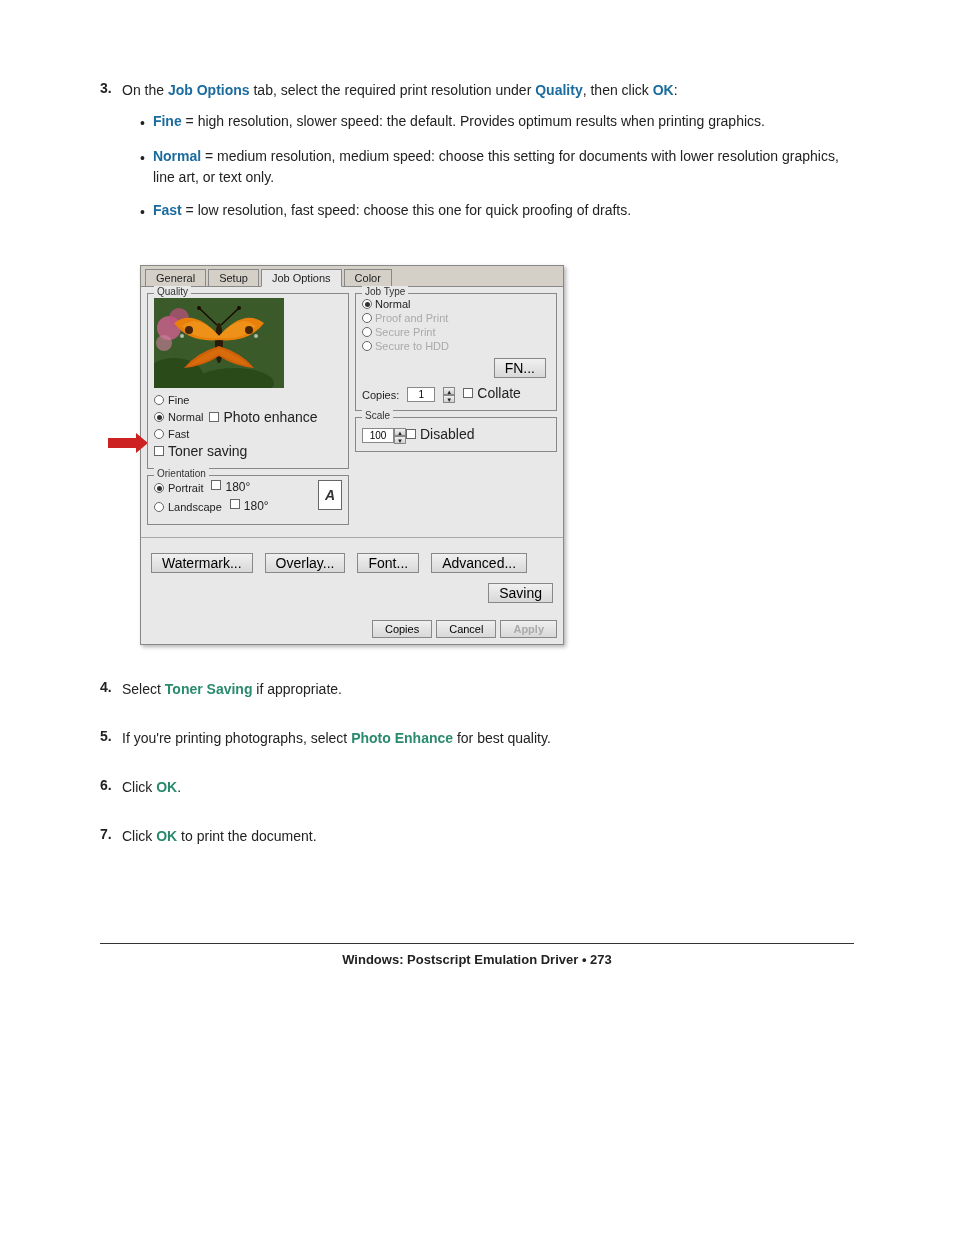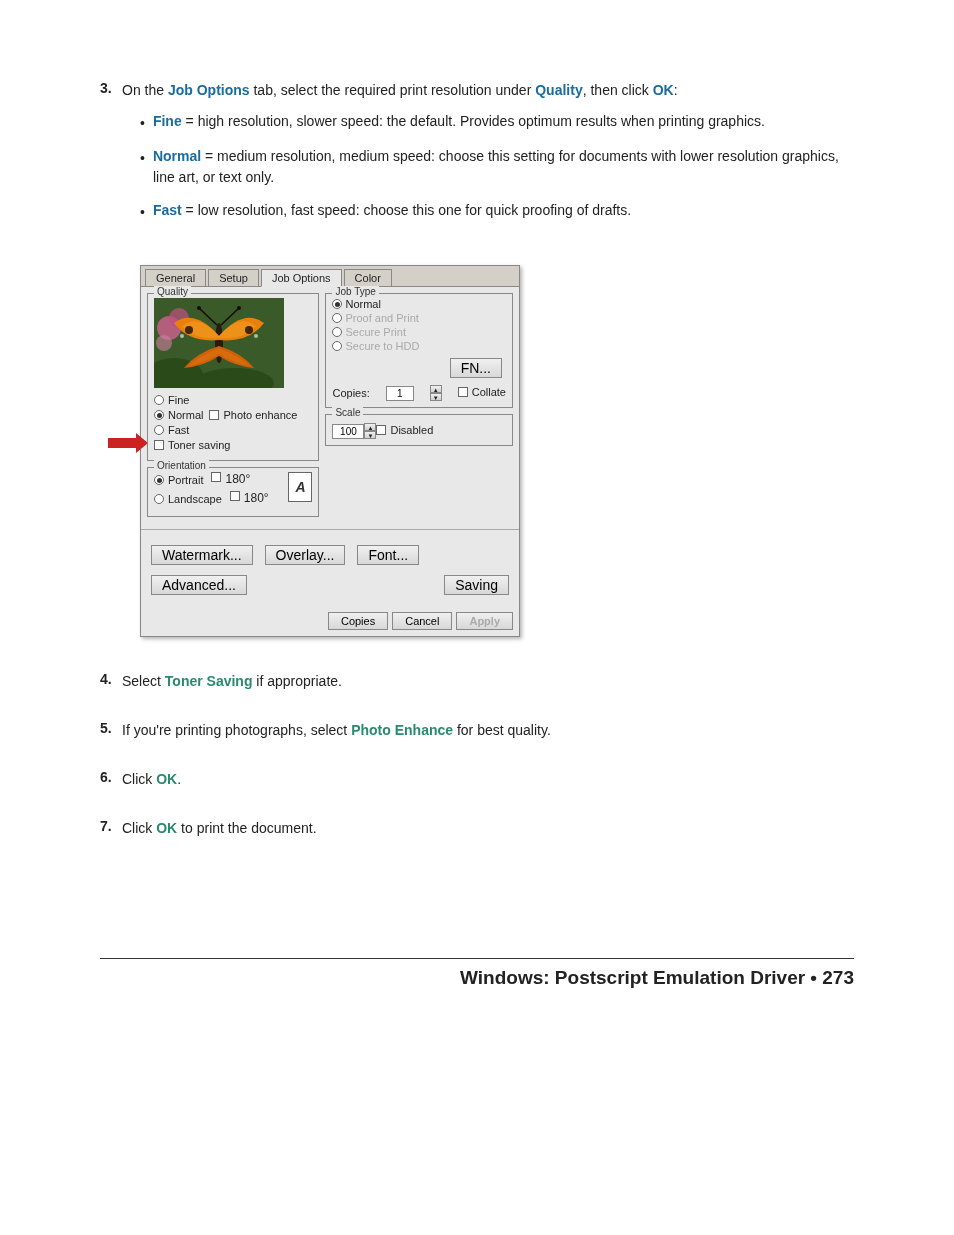--- a/index.html
+++ b/index.html
@@ -80,21 +80,21 @@
       position: absolute;
       left: -32px;
       top: 168px;
       width: 40px;
       height: 20px;
     }
 
     .dialog-window {
       border: 1px solid #888;
       background: #e8e8e8;
-      width: 380px;
+      width: 424px;
       font-size: 11px;
       font-family: Arial, sans-serif;
       box-shadow: 2px 2px 4px rgba(0,0,0,0.3);
     }
 
     .dialog-tabs {
       display: flex;
       background: #d4d0c8;
       border-bottom: 1px solid #888;
       padding: 3px 4px 0 4px;
@@ -189,21 +189,21 @@
       width: 5px;
       height: 5px;
       border-radius: 50%;
       background: #333;
     }
 
     .checkbox-option {
       display: flex;
       align-items: center;
       gap: 4px;
-      font-size: 11px;
+      font-size: 14px;
       margin-bottom: 3px;
     }
 
     .checkbox-box {
       width: 10px;
       height: 10px;
       border: 1px solid #666;
       background: white;
       flex-shrink: 0;
     }
@@ -232,21 +232,21 @@
       background: linear-gradient(to bottom, #f0f0f0, #d8d8d8);
       padding: 1px 10px;
       font-size: 14px;
       cursor: pointer;
       margin: 3px 4px;
     }
 
     .copies-row {
       display: flex;
       align-items: center;
-      gap: 16px;
+      gap: 8px;
       font-size: 11px;
       margin-top: 4px;
     }
 
     .spinner-input {
       width: 28px;
       border: 1px solid #888;
       background: white;
       font-size: 10px;
       padding: 1px 2px;
@@ -315,24 +315,24 @@
       min-width: 45px;
     }
 
     .dialog-button.disabled {
       color: #aaa;
       font-weight: bold;
     }
 
     .page-footer {
       border-top: 1px solid #333;
-      margin-top: 109px;
+      margin-top: 86px;
       padding-top: 8px;
-      text-align: right;
-      font-size: 19px;
+      text-align: center;
+      font-size: 13px;
       font-weight: bold;
       color: #222;
     }
 
     .orientation-row {
       display: flex;
       align-items: flex-start;
       gap: 10px;
     }
 

